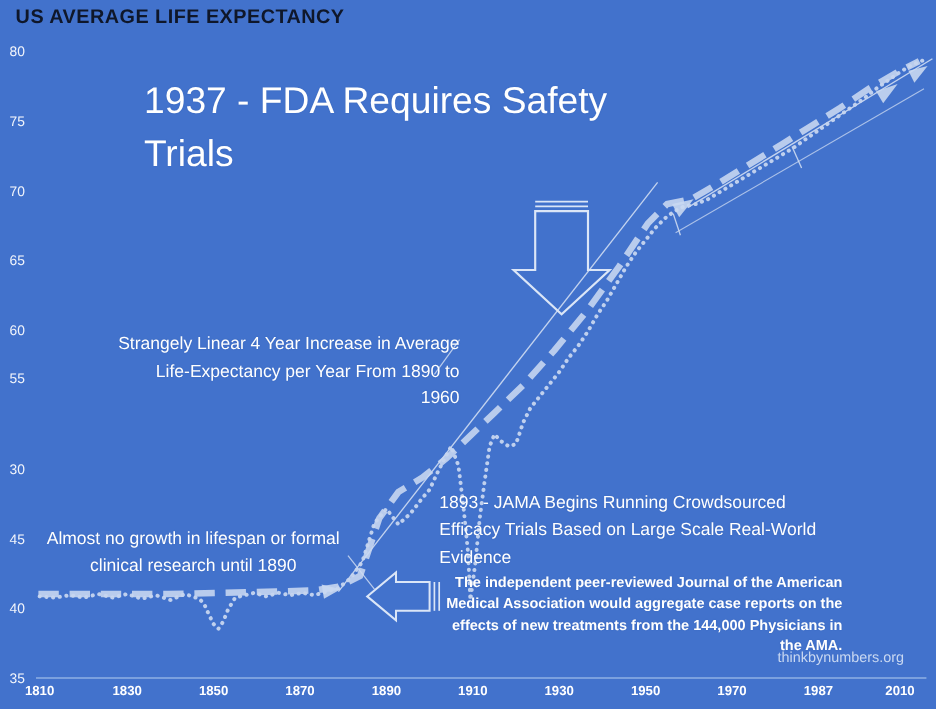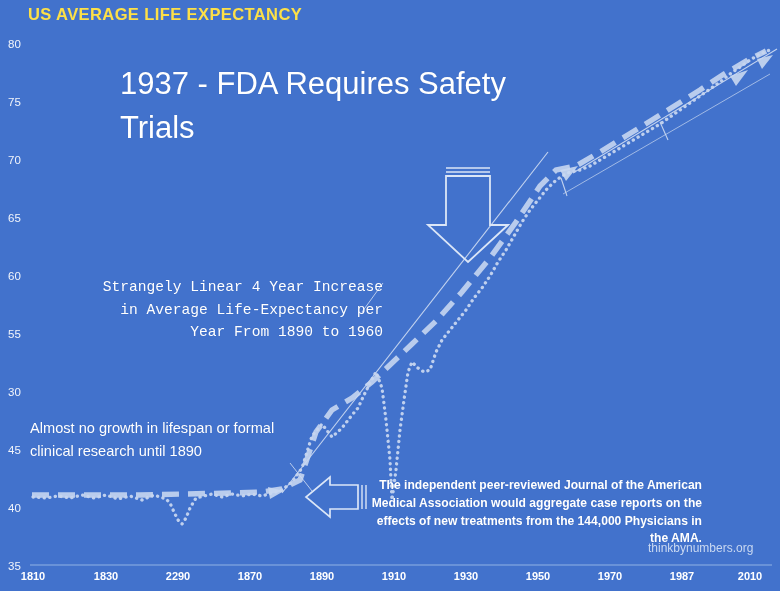--- a/index.html
+++ b/index.html
@@ -12,26 +12,26 @@
     width: 780px;
     height: 591px;
     background: #4272cc;
     overflow: hidden;
     font-family: "Liberation Sans", sans-serif;
     color: #ffffff;
     -webkit-font-smoothing: antialiased;
   }
   #chart-title {
     position: absolute;
-    left: 28px;
+    left: 13px;
     top: 5px;
     font-size: 16.5px;
     font-weight: bold;
     letter-spacing: 0.4px;
-    color: #fde047;
+    color: #0f172a;
   }
   .y-tick {
     position: absolute;
     left: 8px;
     width: 26px;
     text-align: left;
     font-size: 11.5px;
     color: #f2f5fb;
     transform: translateY(-50%);
   }
@@ -63,29 +63,28 @@
     line-height: 1.42;
     font-weight: normal;
   }
   #anno-linear {
     left: 95px;
     top: 276px;
     width: 288px;
     font-size: 14.6px;
     line-height: 1.55;
     text-align: right;
-    font-family: Liberation Mono, monospace;
   }
   #anno-nogrowth {
     left: 30px;
-    top: 417px;
+    top: 438px;
     width: 262px;
     font-size: 14.6px;
     line-height: 1.55;
-    text-align: left;
+    text-align: center;
   }
   #anno-jama {
     left: 366px;
     top: 408px;
     width: 330px;
     font-size: 14.6px;
     line-height: 1.56;
     text-align: left;
   }
   #anno-jama-body {
@@ -156,42 +155,43 @@
         <line x1="366" y1="485" x2="366" y2="509" stroke="#dbe6f7" stroke-width="1.4"></line>
       </g>
     </g>
   </svg>
 
   <div class="y-tick" style="top:44px">80</div>
   <div class="y-tick" style="top:102px">75</div>
   <div class="y-tick" style="top:160px">70</div>
   <div class="y-tick" style="top:218px">65</div>
   <div class="y-tick" style="top:276px">60</div>
-  <div class="y-tick" style="top:334px">55</div>
+  <div class="y-tick" style="top:316px">55</div>
   <div class="y-tick" style="top:392px">30</div>
   <div class="y-tick" style="top:450px">45</div>
   <div class="y-tick" style="top:508px">40</div>
   <div class="y-tick" style="top:566px">35</div>
 
   <div class="x-tick" style="left:33px">1810</div>
   <div class="x-tick" style="left:106px">1830</div>
-  <div class="x-tick" style="left:178px">2290</div>
+  <div class="x-tick" style="left:178px">1850</div>
   <div class="x-tick" style="left:250px">1870</div>
   <div class="x-tick" style="left:322px">1890</div>
   <div class="x-tick" style="left:394px">1910</div>
   <div class="x-tick" style="left:466px">1930</div>
   <div class="x-tick" style="left:538px">1950</div>
   <div class="x-tick" style="left:610px">1970</div>
   <div class="x-tick" style="left:682px">1987</div>
   <div class="x-tick" style="left:750px">2010</div>
 
   <div class="anno" id="anno-fda">1937 - FDA Requires Safety Trials</div>
 
   <div class="anno" id="anno-linear">Strangely Linear 4 Year Increase in Average Life-Expectancy per Year From 1890 to 1960</div>
 
   <div class="anno" id="anno-nogrowth">Almost no growth in lifespan or formal clinical research until 1890</div>
 
+  <div class="anno" id="anno-jama">1893 - JAMA Begins Running Crowdsourced Efficacy Trials Based on Large Scale Real-World Evidence</div>
 
   <div class="anno" id="anno-jama-body">The independent peer-reviewed Journal of the American Medical Association would aggregate case reports on the effects of new treatments from the 144,000 Physicians in the AMA.</div>
 
   <div id="watermark">thinkbynumbers.org</div>
 
 </div>
 
 </body></html>

